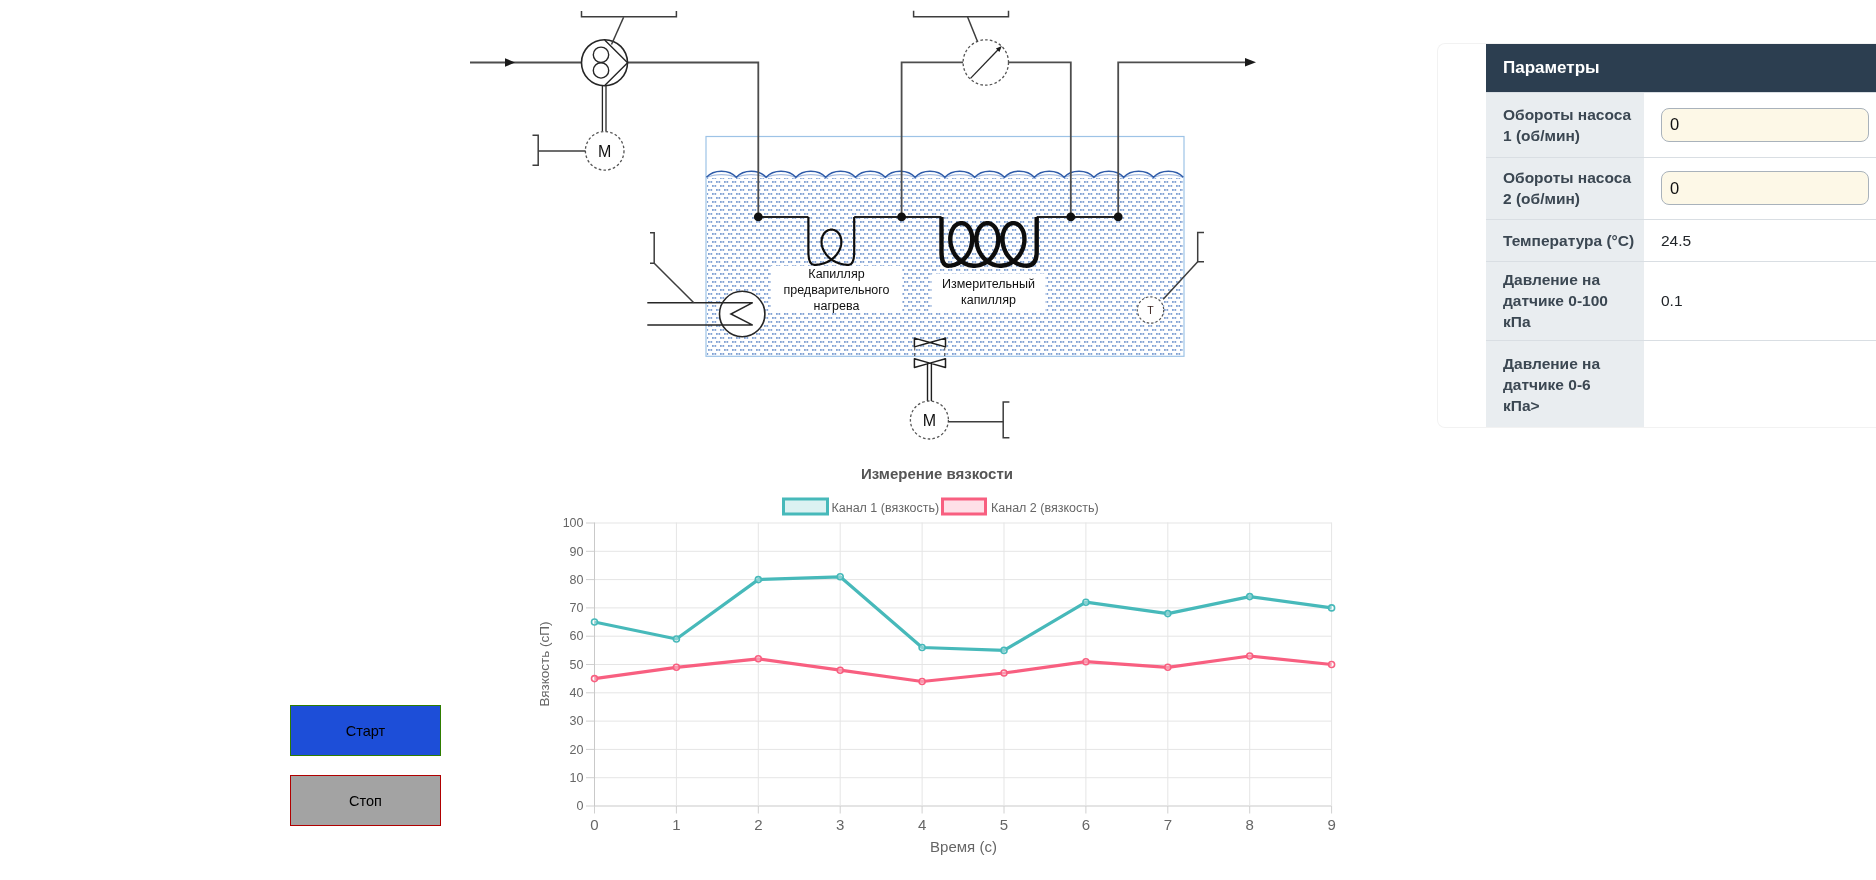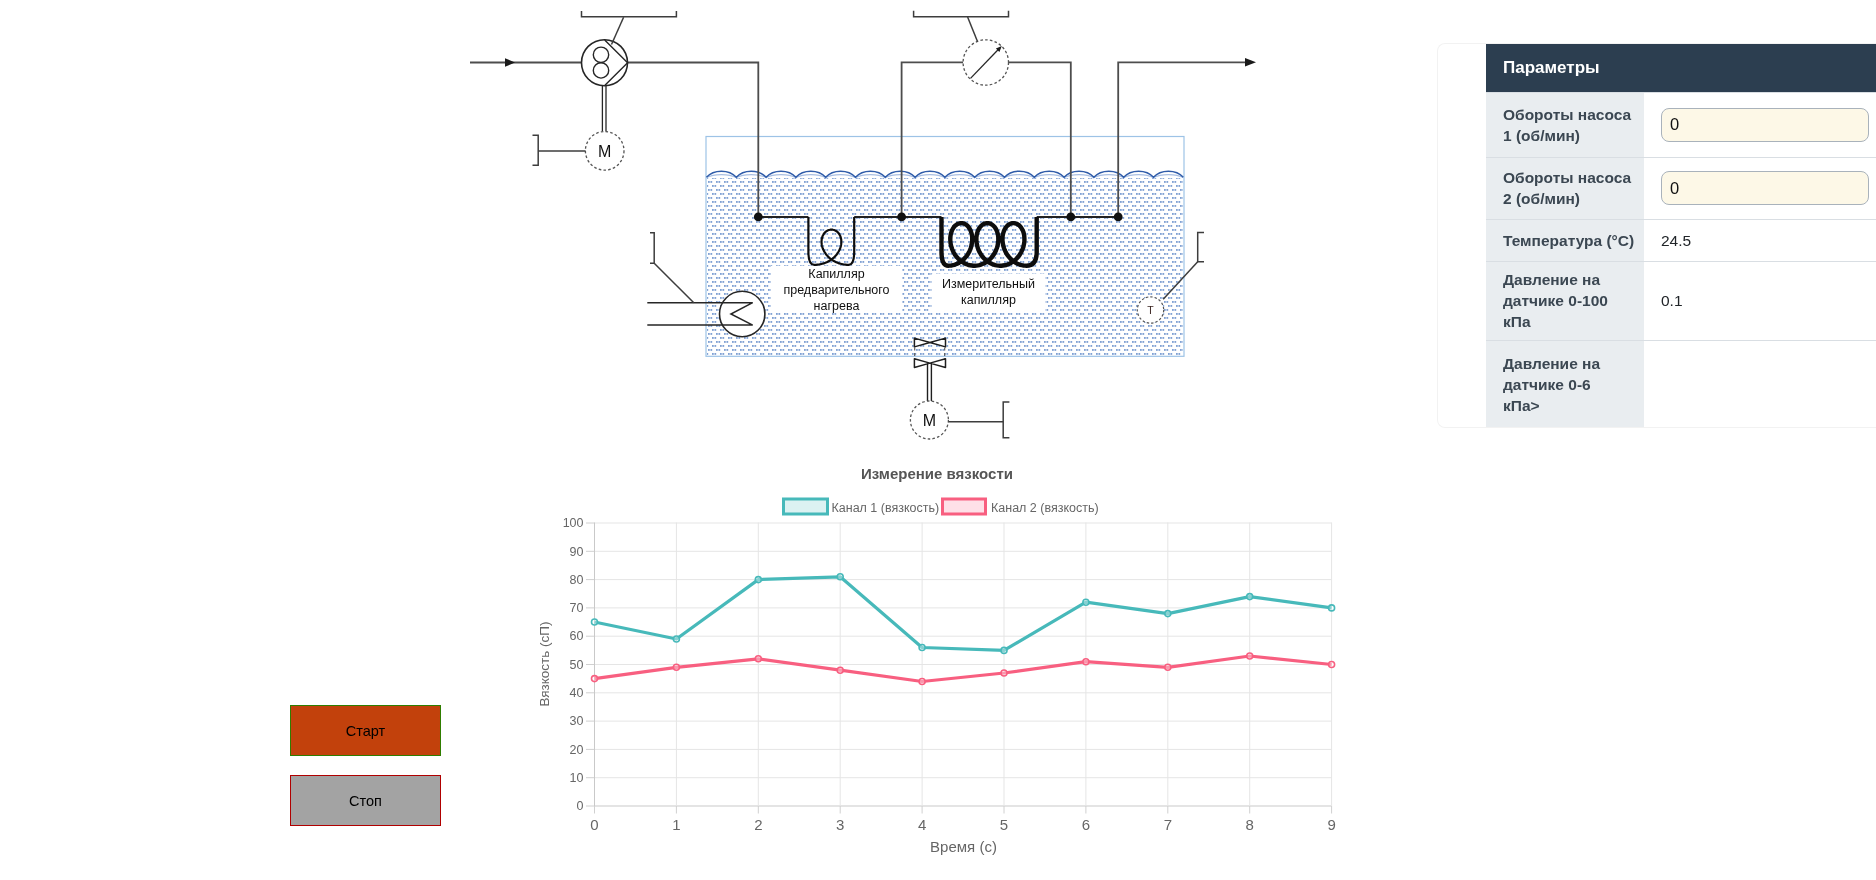--- a/index.html
+++ b/index.html
@@ -241,14 +241,14 @@
           <span>Давление на<br>датчике 0-100<br>кПа</span>
         </div>
         <div class="val">0.1</div>
       </div>
  <div class="row" style="height:87.7px">
         <div class="lab">
           <span>Давление на<br>датчике 0-6<br>кПа&gt;</span>
         </div>
       </div>
 </div>
-<div class="btn" style="top:705px;background:#c2410c;border-color:#2f7d00;">Старт</div>
+<div class="btn" style="top:705px;background:#1d4ed8;border-color:#2f7d00;">Старт</div>
 <div class="btn" style="top:775px;background:#a3a3a3;border-color:#b00000;">Стоп</div>
 </div>
 </body></html>

